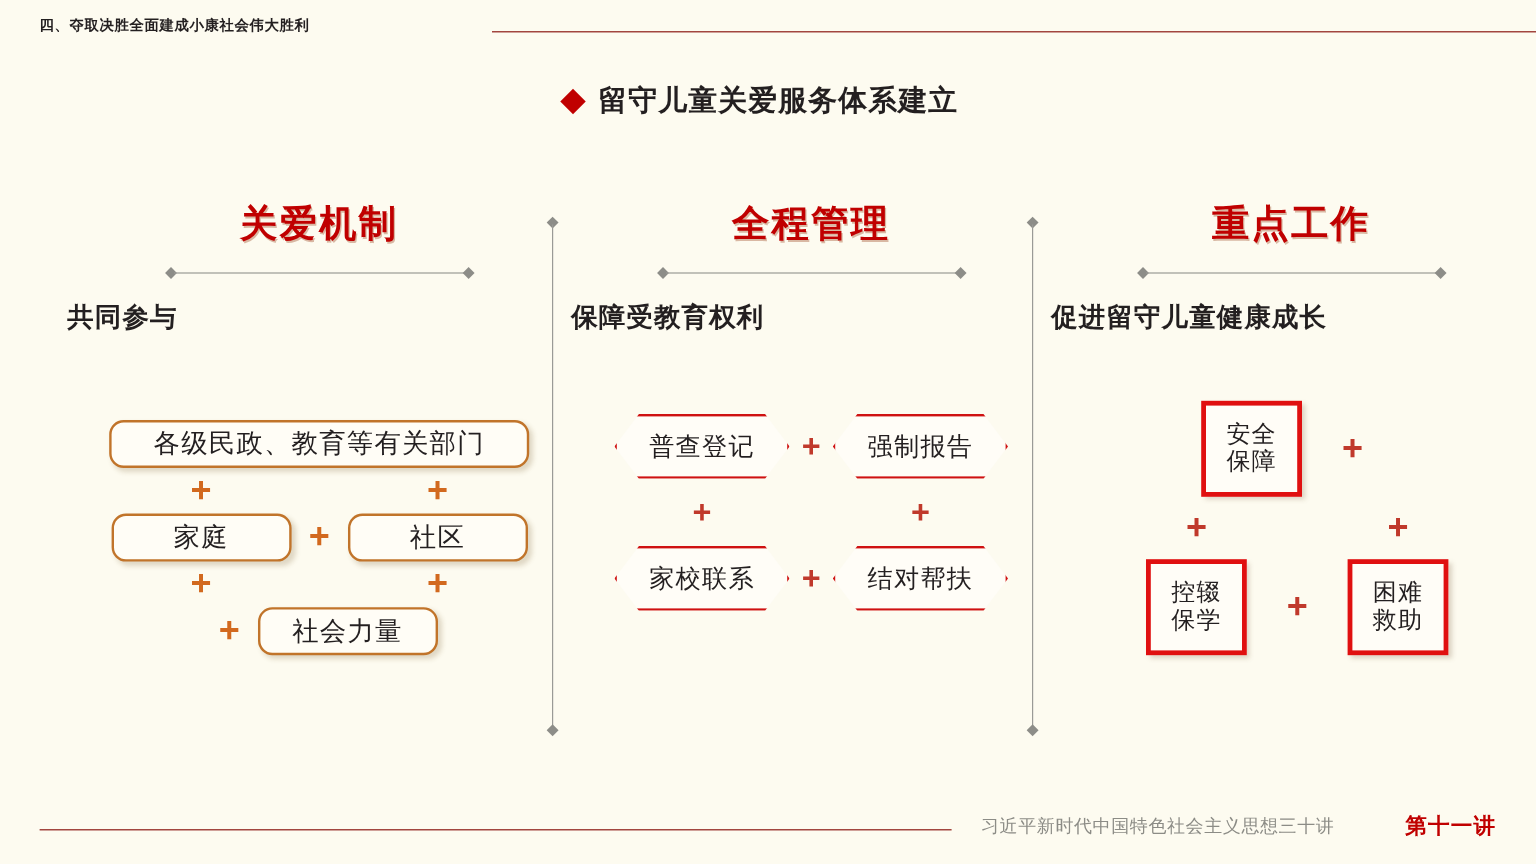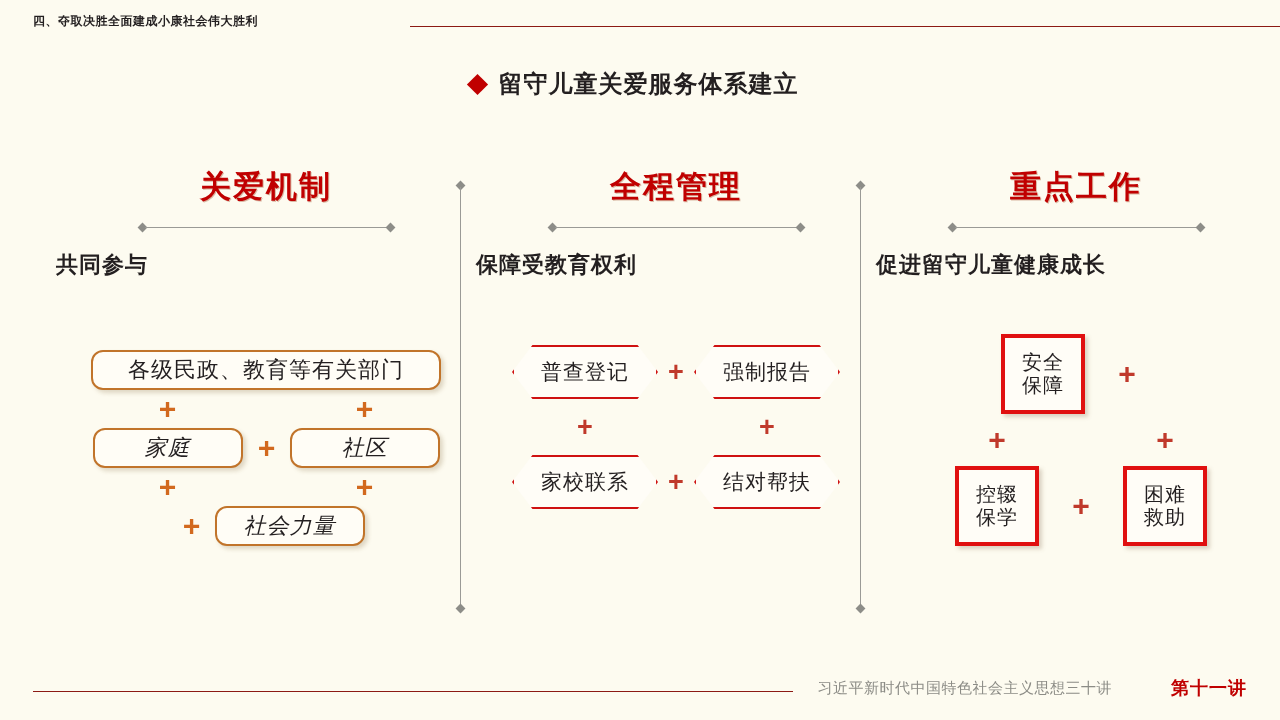--- a/index.html
+++ b/index.html
@@ -83,21 +83,21 @@
   .rbox{
     box-sizing:border-box;
     border:2.5px solid #c1742a;border-radius:12px;
     background:#fffdf6;
     box-shadow:3px 3px 4px rgba(120,90,40,.22);
     display:flex;align-items:center;justify-content:center;
     font-size:22px;color:#231f20;letter-spacing:1px;
     height:40px;
   }
   .r1{width:350px;margin:0 auto;}
-  .row2{display:flex;align-items:center;justify-content:center;gap:0;margin-top:0;font-style:italic;}
+  .row2{display:flex;align-items:center;justify-content:center;gap:0;margin-top:0;}
   .row2 .rbox{width:150px;}
   .row2 .gap{width:47px;display:flex;align-items:center;justify-content:center;}
   .vplus-row{
     display:flex;justify-content:center;align-items:center;
     height:38px;
   }
   .vplus-row .slot{width:150px;display:flex;justify-content:center;}
   .vplus-row .slot.mid{width:47px;}
 
   

